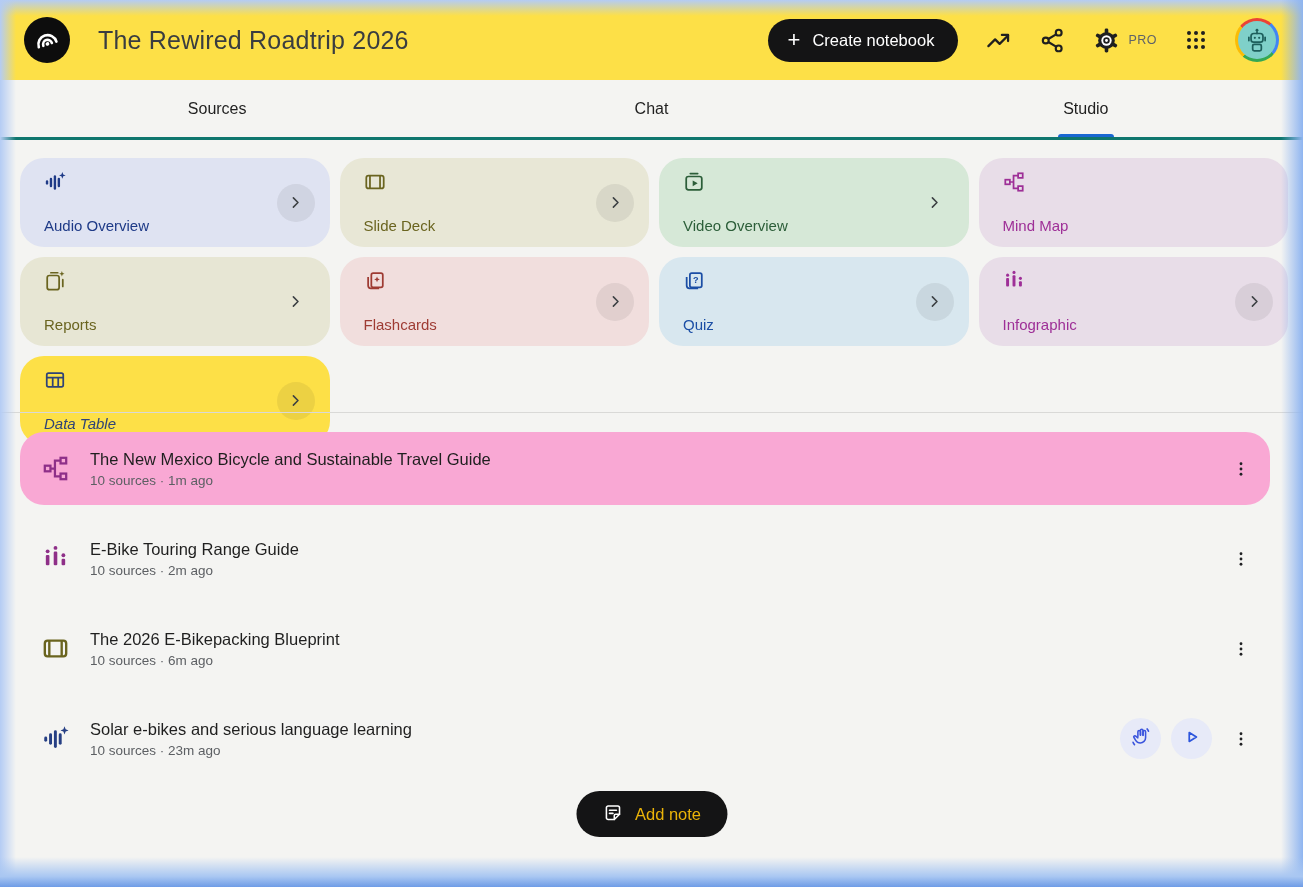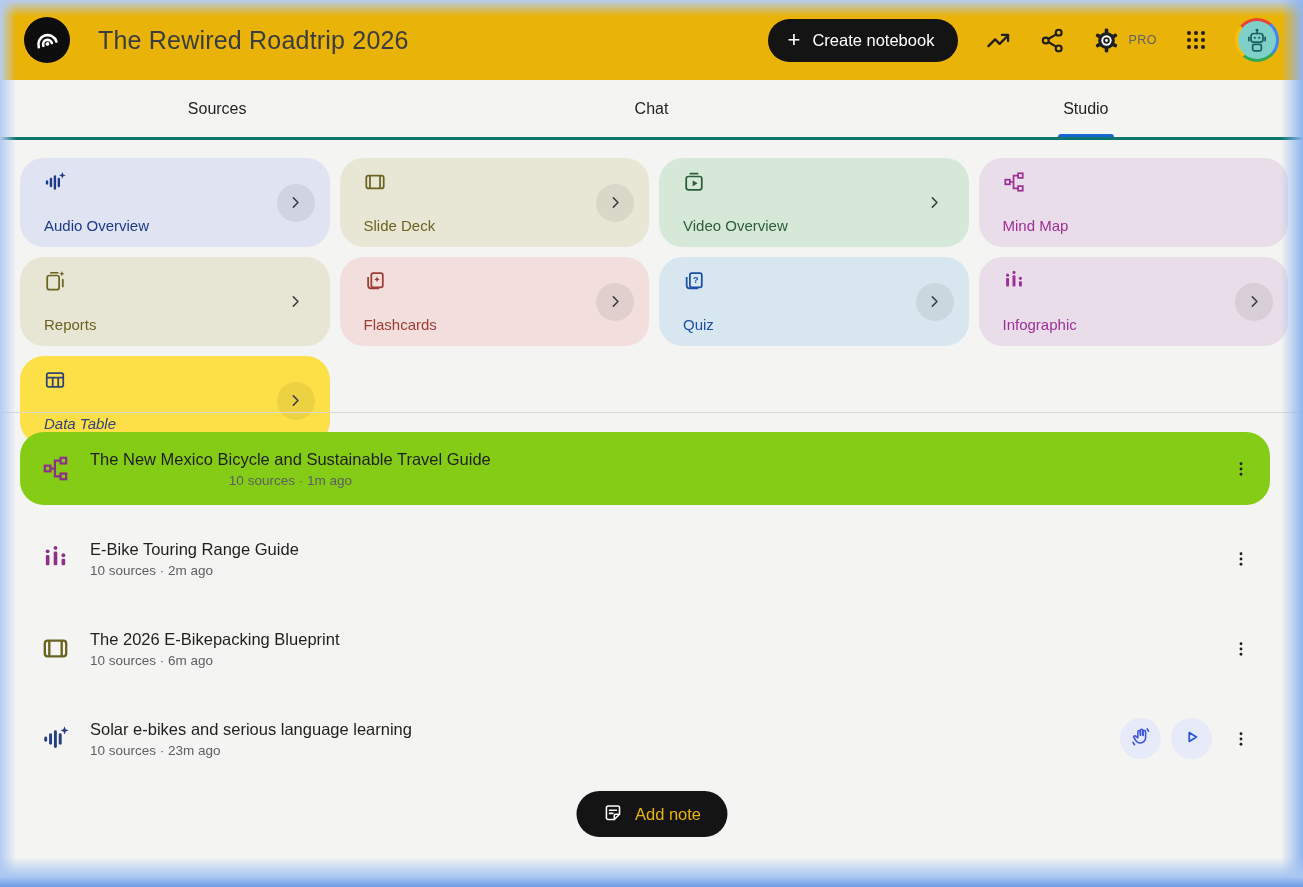--- a/index.html
+++ b/index.html
@@ -1,21 +1,21 @@
 <!DOCTYPE html>
 <html><head>
 <meta charset="utf-8">
 <style>
   * { margin:0; padding:0; box-sizing:border-box; }
   html,body { width:1303px; height:887px; }
   body { font-family:"Liberation Sans", sans-serif; background:#f4f4f2; overflow:hidden; }
   .page { position:relative; width:1303px; height:887px; background:#f4f4f2; overflow:hidden; }
 
   
-  .header { position:absolute; top:0; left:0; right:0; height:80px; background:#eab308;
+  .header { position:absolute; top:0; left:0; right:0; height:80px; background:#fde047;
             display:flex; align-items:center; padding:0 24px; }
   .logo { width:46px; height:46px; border-radius:50%; background:#0d0d0d; flex:0 0 auto;
           display:flex; align-items:center; justify-content:center; }
   .logo svg { width:30px; height:30px; }
   .page-title { margin-left:28px; font-size:25px; color:#3a3d40; letter-spacing:0.2px; }
   .header-right { margin-left:auto; display:flex; align-items:center; gap:27px; }
   .create-btn { display:flex; align-items:center; gap:12px; background:#141415; color:#fff;
                 border:none; height:43px; padding:0 24px 0 20px; border-radius:22px;
                 font-size:16.5px; font-weight:500; font-family:inherit; cursor:pointer; }
   .create-btn .plus { font-size:22px; font-weight:400; line-height:1; }
@@ -59,21 +59,21 @@
   .card-quiz       { background:#d8e7ef; color:#1b4ea5; }
   .card-infographic{ background:#e8dde8; color:#9e2f97; }
   .card-table      { background:#fde047; color:#2f4377;font-style:italic; }
 
   .divider { position:absolute; top:412px; left:0; right:0; height:1px; background:#d9d9d7; }
 
   
   .artifacts { position:absolute; top:432px; left:20px; right:33px; }
   .row { height:73px; border-radius:24px; display:flex; align-items:center;
          padding:0 14px 0 22px; margin-bottom:17px; cursor:pointer; }
-  .row.selected { background:#84cc16;text-align:center; }
+  .row.selected { background:#f9a8d4; }
   .row .ricon { width:27px; height:27px; margin-right:21px; flex:0 0 auto; }
   .row .ricon svg { width:27px; height:27px; }
   .ricon.magenta { color:#8e2f88; }
   .ricon.olive   { color:#6a641f; }
   .ricon.blue    { color:#263f84; }
   .rtext { display:flex; flex-direction:column; gap:4px; }
   .rtitle { font-size:16.5px; color:#1f1f1f; }
   .rmeta { font-size:13.5px; color:#5c5f63; }
   .ractions { margin-left:auto; display:flex; align-items:center; gap:10px; }
   .circle-btn { width:41px; height:41px; border-radius:50%; background:#e7eaf8; border:none;

